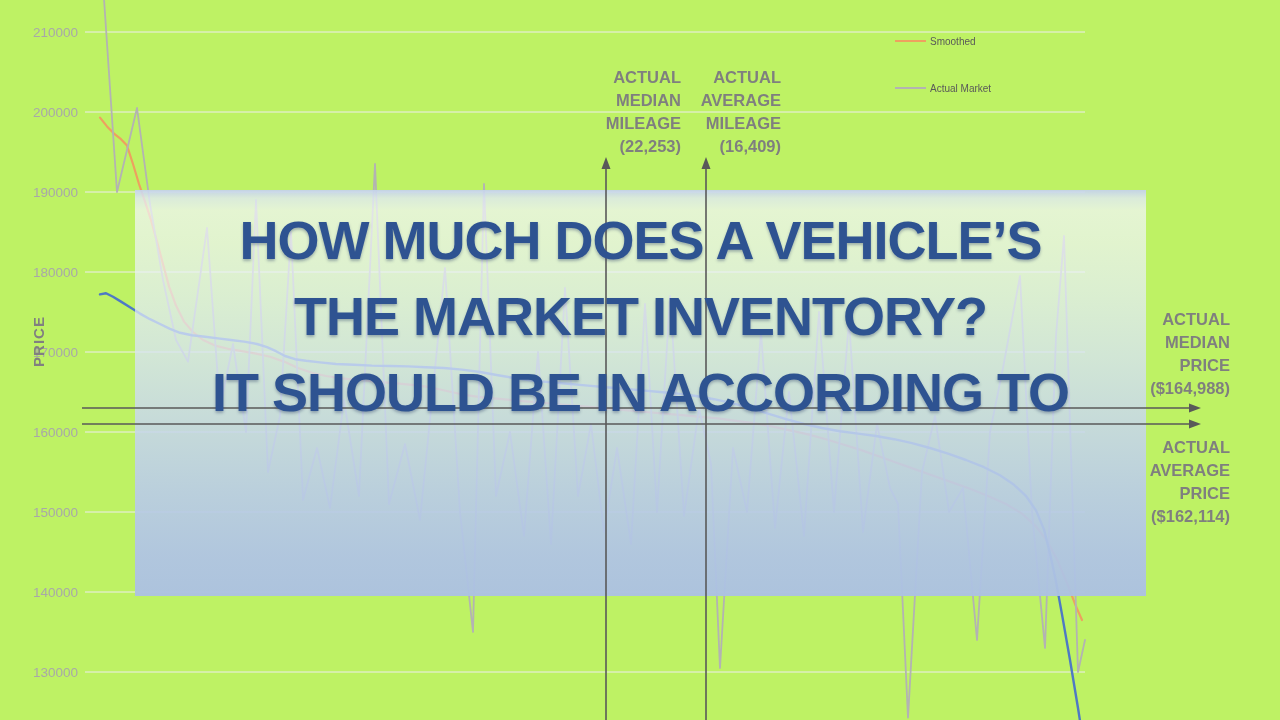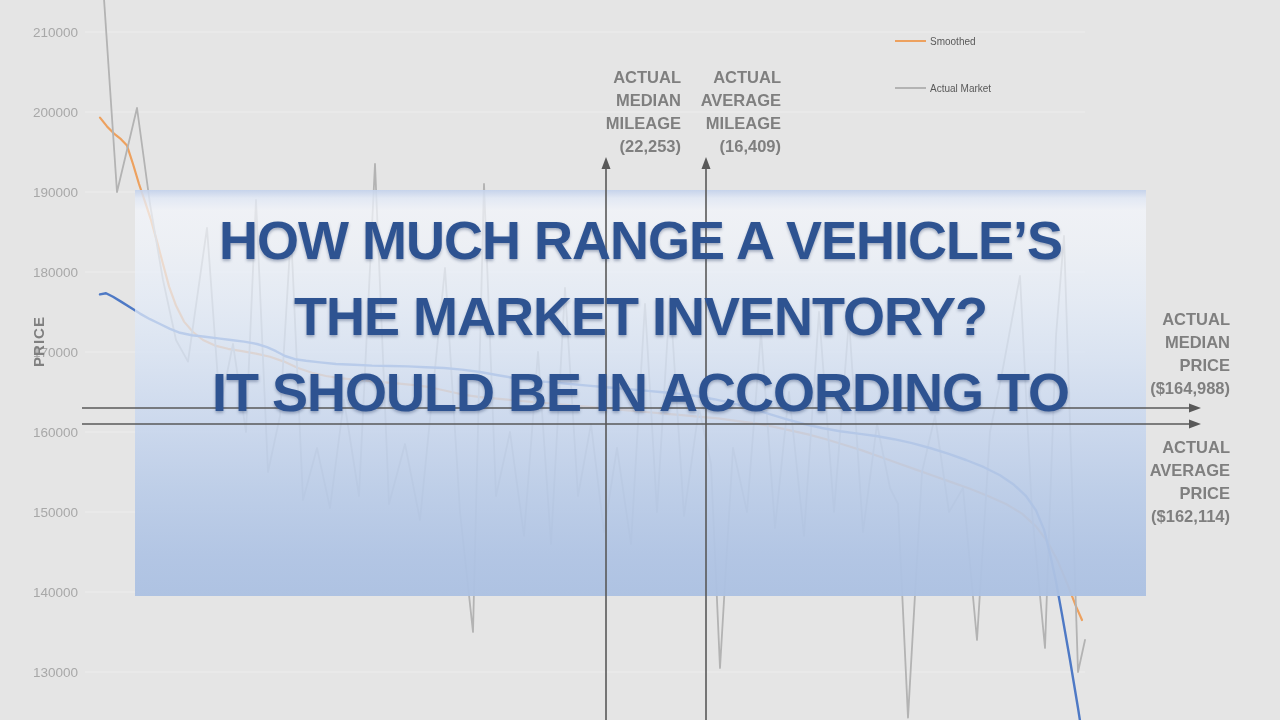--- a/index.html
+++ b/index.html
@@ -1,17 +1,17 @@
 <!DOCTYPE html>
 <html><head>
 <meta charset="utf-8">
 <style>
   html,body{margin:0;padding:0;background:#fff;}
   .slide{
-    position:relative;width:1280px;height:720px;background:#e5e5e5;overflow:hidden;
+    position:relative;width:1280px;height:720px;background:#bef264;overflow:hidden;
     font-family:"Liberation Sans",sans-serif;
   }
   svg.layer{position:absolute;left:0;top:0;width:1280px;height:720px;}
   #chart-svg{z-index:1;}
   #ann-svg{z-index:6;pointer-events:none;}
 
   
   .ylab{
     position:absolute;left:8px;top:333px;width:60px;text-align:center;
     transform:rotate(-90deg);transform-origin:center;
@@ -138,18 +138,18 @@
     <div>(22,253)</div>
   </div>
   <div class="ann am">
     <div>ACTUAL</div>
     <div>AVERAGE</div>
     <div>MILEAGE</div>
     <div>(16,409)</div>
   </div>
 
   <div class="title-box">
-    <div>HOW MUCH RANGE A VEHICLE’S</div>
+    <div>HOW MUCH DOES A VEHICLE’S</div>
     <div>THE MARKET INVENTORY?</div>
     <div>IT SHOULD BE IN ACCORDING TO</div>
   </div>
 
 </div>
 
 </body></html>

